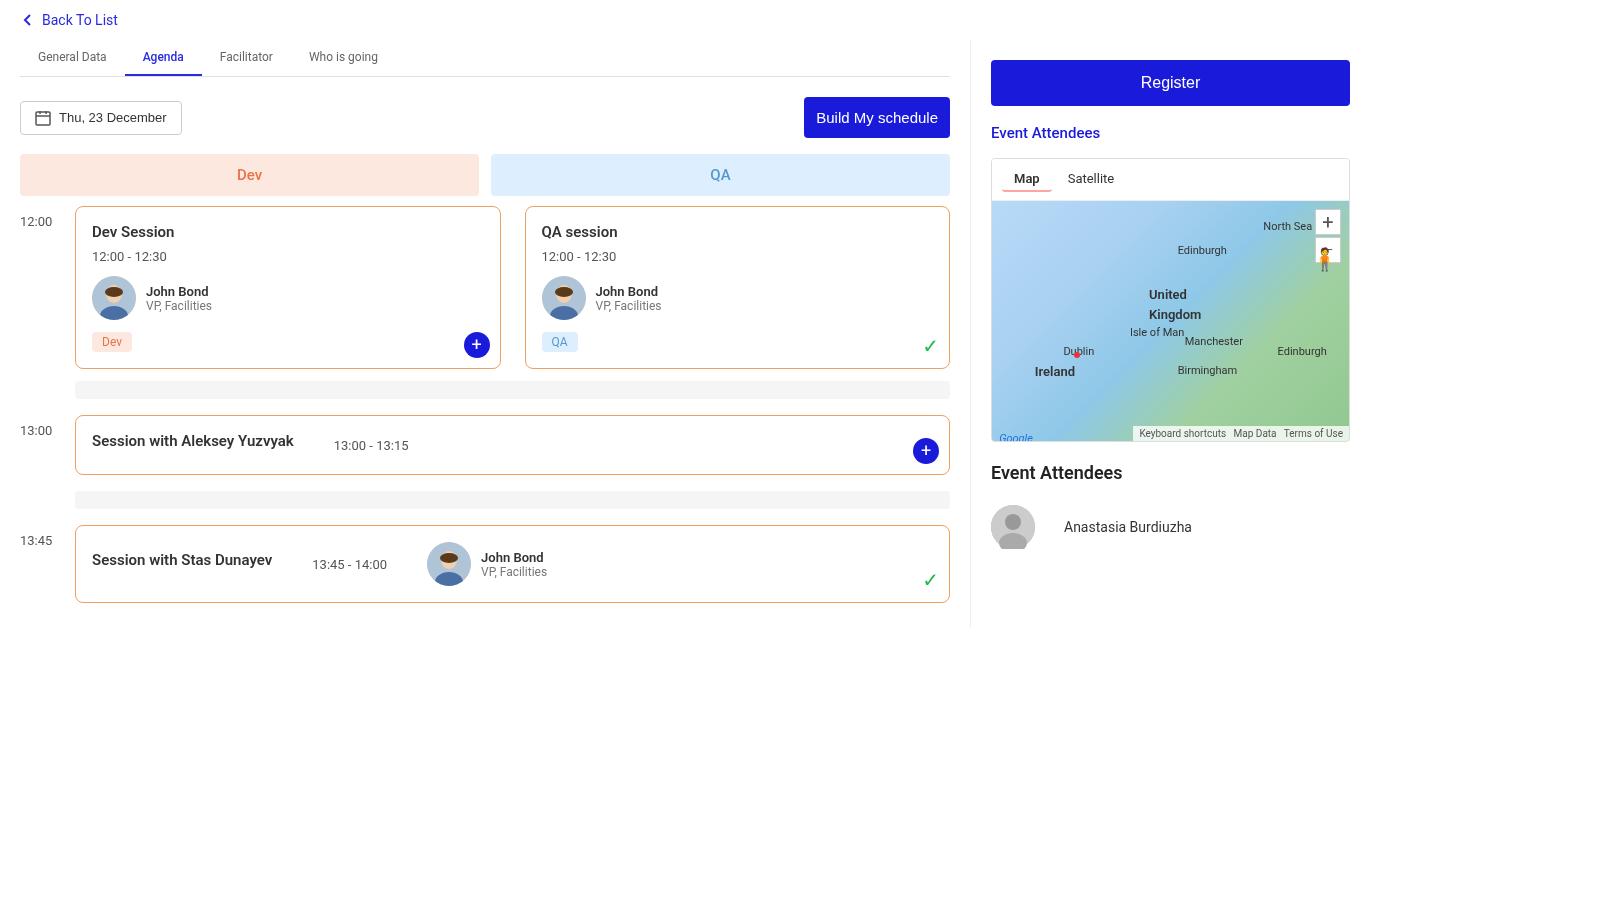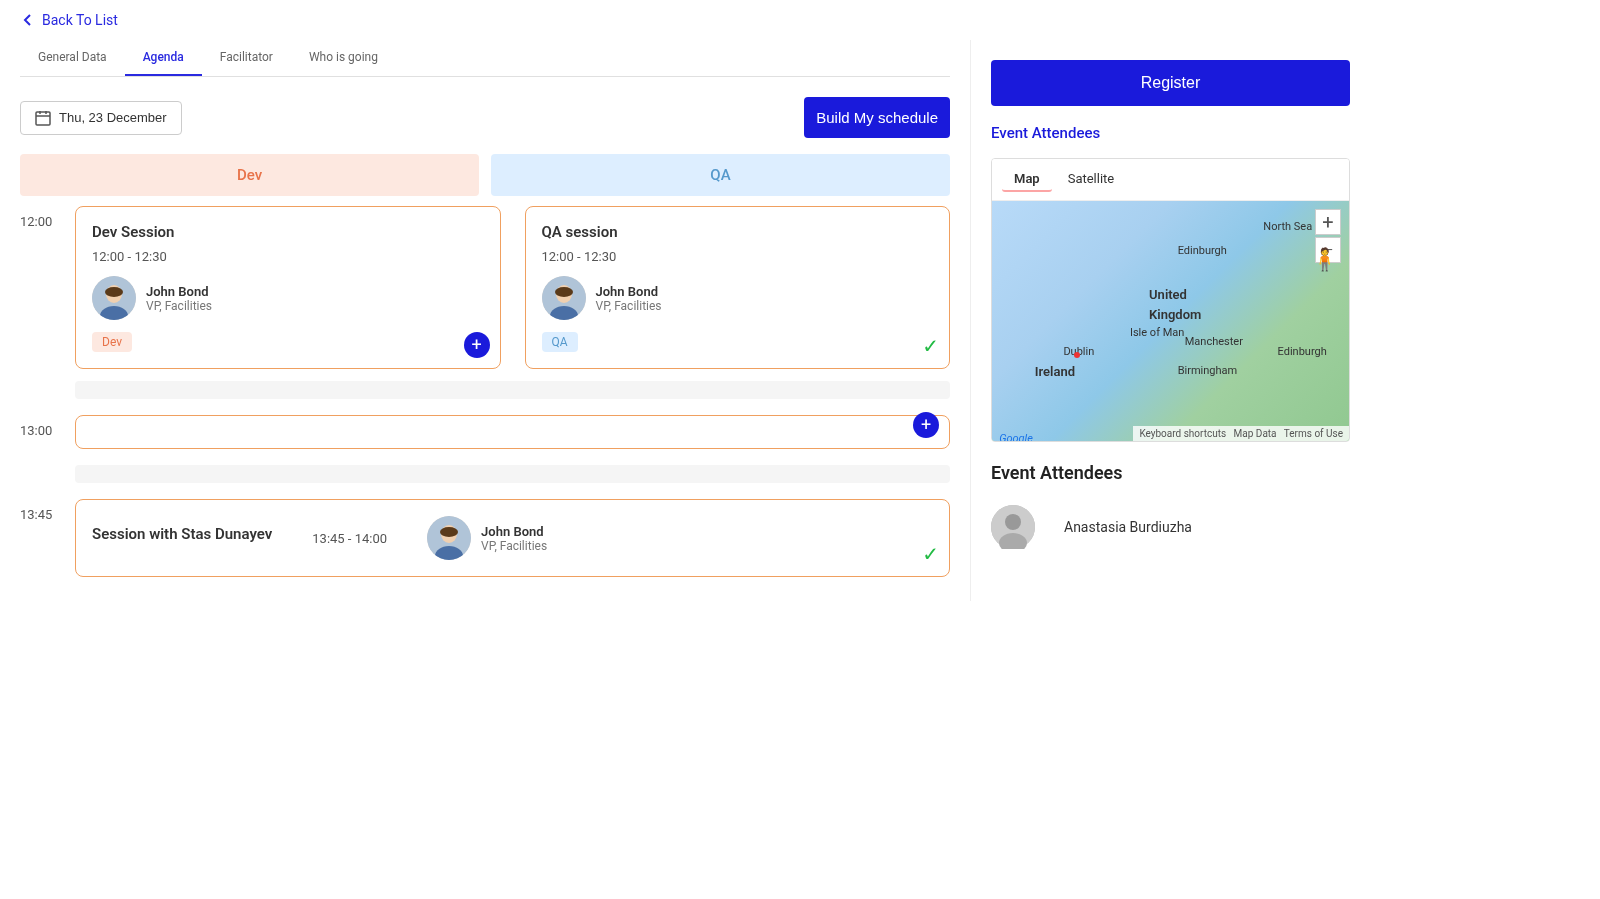--- a/index.html
+++ b/index.html
@@ -162,20 +162,24 @@
 
     <div style="display:flex; margin-bottom:8px;">
       <div style="width:55px;"></div>
       <div class="spacer-row" style="flex:1;"></div>
     </div>
 
     <div class="time-row" style="margin-bottom:8px;">
       <div class="time-label">13:00</div>
       <div class="sessions-area">
         <div class="session-card-full">
+          <div style="display:flex; align-items:center; gap:40px;">
+            <div class="session-title">Session with Aleksey Yuzvyak</div>
+            <div class="session-time" style="margin-bottom:0;">13:00 - 13:15</div>
+          </div>
           <div class="plus-icon">
             <span>+</span>
           </div>
         </div>
       </div>
     </div>
 
     <div style="display:flex; margin-bottom:8px;">
       <div style="width:55px;"></div>
       <div class="spacer-row" style="flex:1;"></div>

